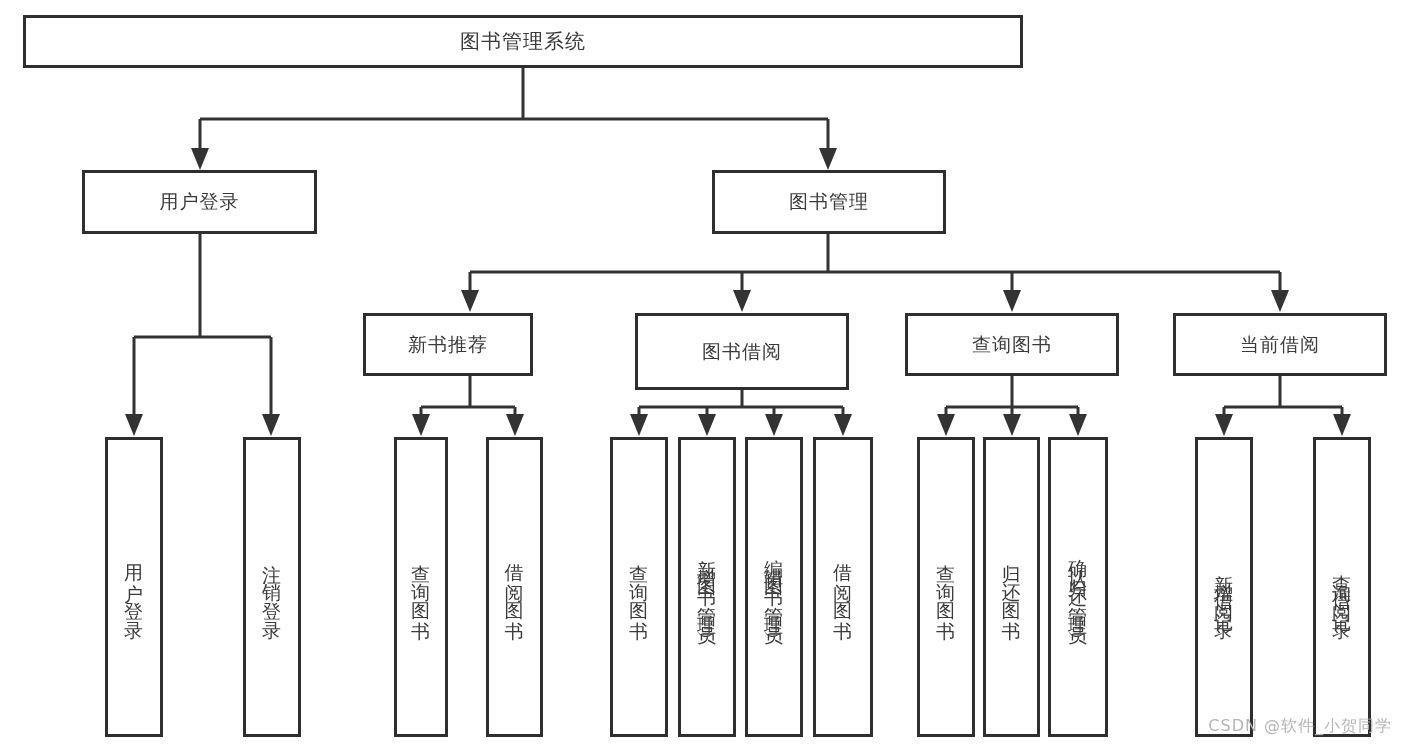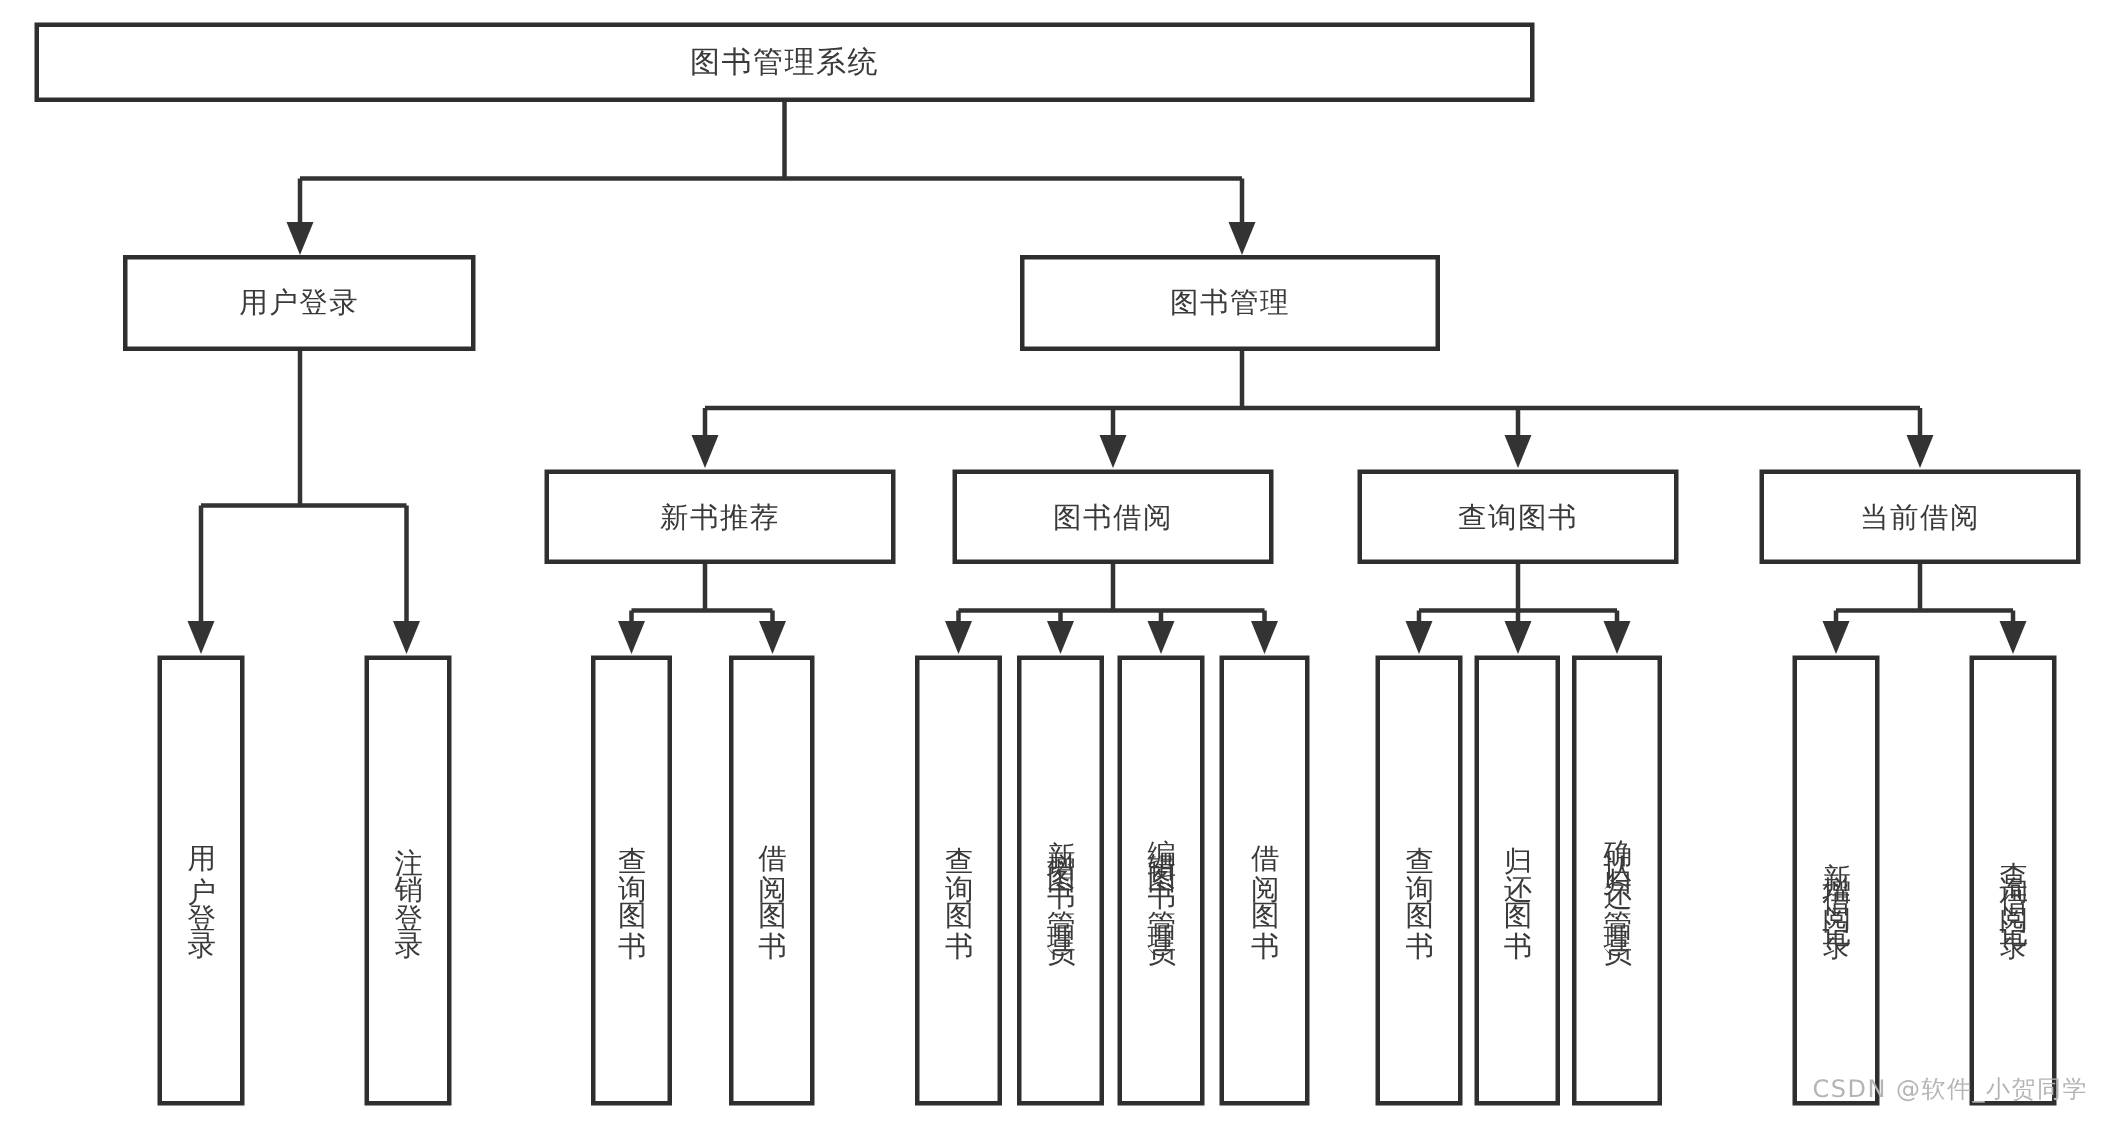--- a/index.html
+++ b/index.html
@@ -113,28 +113,28 @@
     </g>
   </svg>
 
   <div class="node hbox root" style="left:23px;top:15px;width:1000px;height:53px">
     <span class="lbl">图书管理系统</span>
   </div>
 
   <div class="node hbox" style="left:82px;top:170px;width:235px;height:64px">
     <span class="lbl">用户登录</span>
   </div>
-  <div class="node hbox" style="left:680px;top:170px;width:280px;height:64px">
+  <div class="node hbox" style="left:712px;top:170px;width:234px;height:64px">
     <span class="lbl">图书管理</span>
   </div>
 
-  <div class="node hbox" style="left:363px;top:313px;width:234px;height:63px">
+  <div class="node hbox" style="left:363px;top:313px;width:170px;height:63px">
     <span class="lbl">新书推荐</span>
   </div>
-  <div class="node hbox" style="left:635px;top:313px;width:214px;height:63px">
+  <div class="node hbox" style="left:635px;top:313px;width:214px;height:77px">
     <span class="lbl">图书借阅</span>
   </div>
   <div class="node hbox" style="left:905px;top:313px;width:214px;height:63px">
     <span class="lbl">查询图书</span>
   </div>
   <div class="node hbox" style="left:1173px;top:313px;width:214px;height:63px">
     <span class="lbl">当前借阅</span>
   </div>
 
   <div class="node vbox" style="left:105px;top:437px;width:58px;height:300px">

